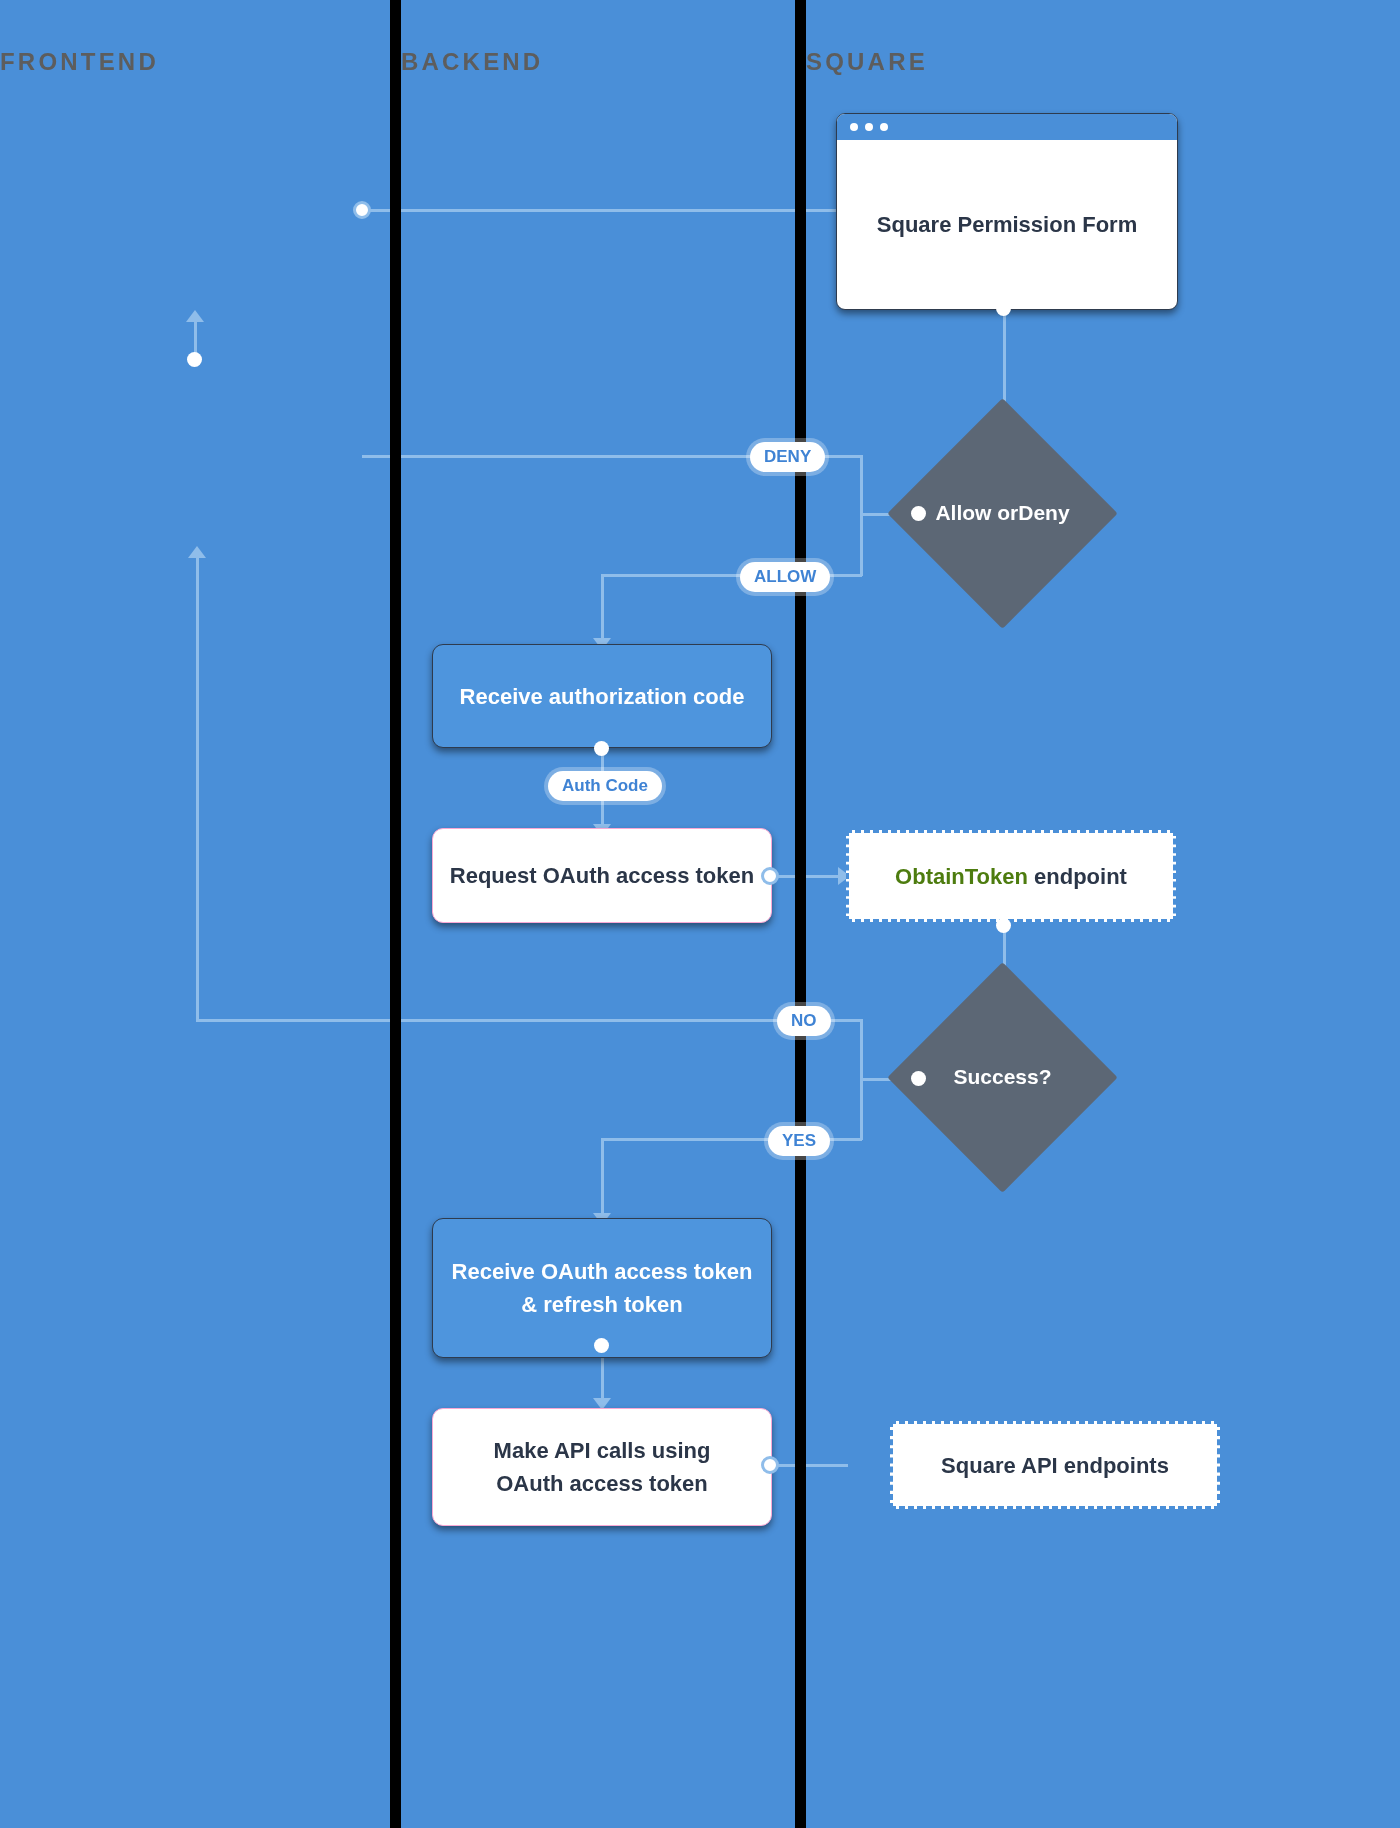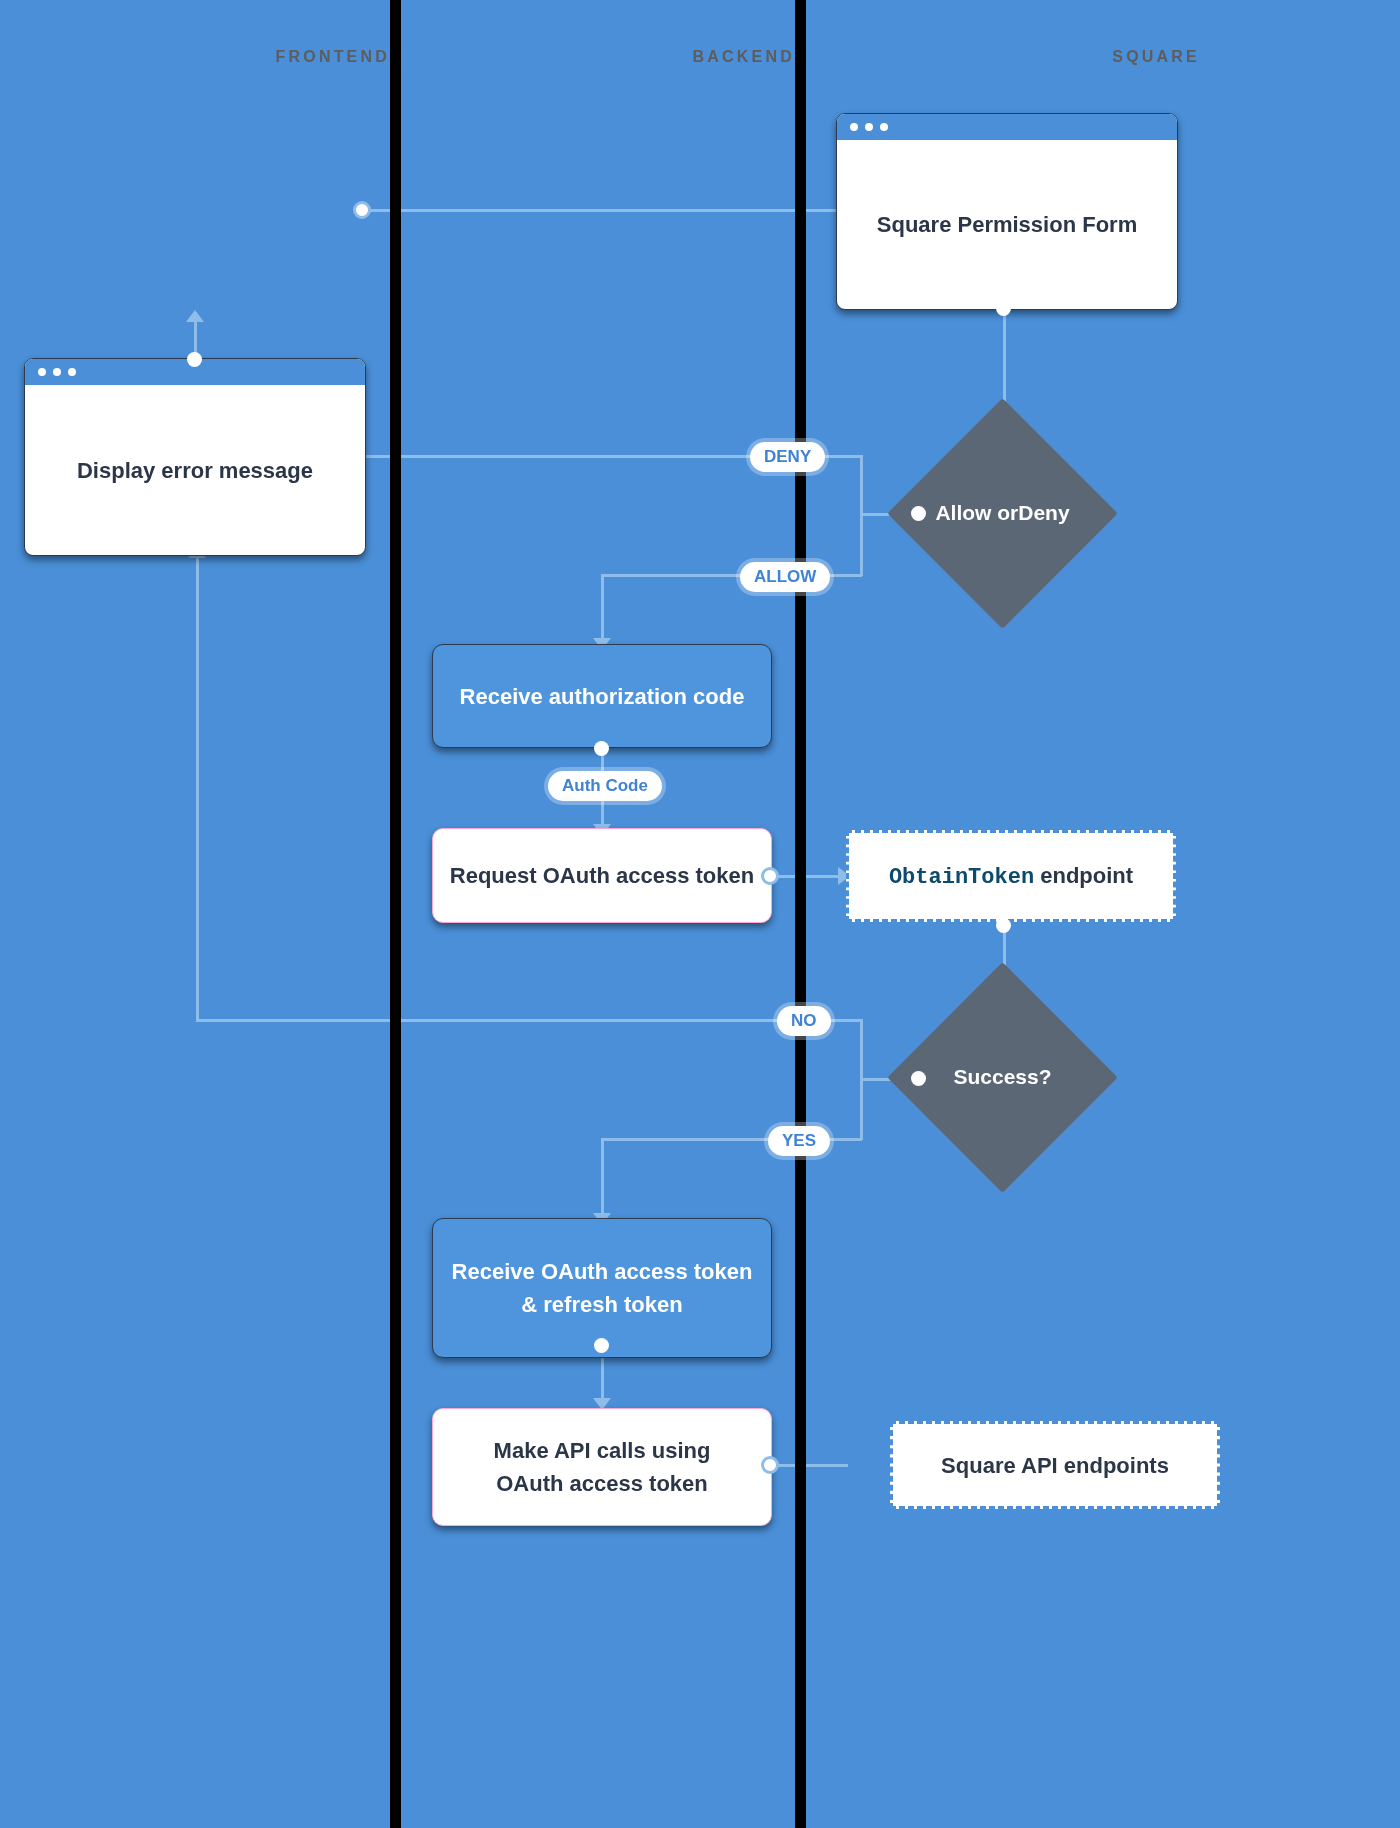--- a/index.html
+++ b/index.html
@@ -1,21 +1,21 @@
 <!DOCTYPE html>
 <html><head>
 <meta charset="utf-8">
 <style>
   html,body{margin:0;padding:0;background:#4a8fd8;}
   body{font-family:"Liberation Sans",sans-serif;}
   #stage{position:relative;width:1400px;height:1828px;background:#4a8fd8;overflow:hidden;}
 
   
   .lane-divider{position:absolute;top:0;bottom:0;width:11px;background:#000;z-index:6;}
-  .lane-title{position:absolute;text-align:right;font-size:16px;font-weight:bold;
+  .lane-title{position:absolute;text-align:left;font-size:24px;font-weight:bold;
     letter-spacing:3.2px;color:#5d5d5d;z-index:4;}
 
   
   .conn{position:absolute;background:#8fbdea;z-index:2;}
   .conn.h{height:3px;}
   .conn.v{width:3px;}
   .dot{position:absolute;width:15px;height:15px;border-radius:50%;background:#ffffff;z-index:7;}
   .dot.ring{background:#ffffff;border:3px solid #8fbdea;box-sizing:border-box;width:18px;height:18px;}
   .arrow-d{position:absolute;width:0;height:0;border-left:9px solid transparent;
     border-right:9px solid transparent;border-top:12px solid #8fbdea;z-index:3;}
@@ -37,21 +37,21 @@
     box-sizing:border-box;}
 
   
   .box{position:absolute;display:flex;align-items:center;justify-content:center;
     text-align:center;font-size:22px;font-weight:bold;line-height:1.5;border-radius:11px;
     z-index:5;padding:2px 16px;box-sizing:border-box;box-shadow:0 4px 7px rgba(0,0,0,.45);}
   .box.white{background:#ffffff;color:#2b3648;border:1px solid #f9a8d4;}
   .box.blue{background:#4e95dd;color:#ffffff;border:1px solid #2e3b4e;}
   .box.dashed{background:#ffffff;color:#2b3648;border:3px dashed #4a8fd8;
     box-shadow:none;border-radius:2px;}
-  .box.dashed .mono{font-family:Liberation Mono, monospace;color:#0c4a6e;font-weight:bold;}
+  .box.dashed .mono{font-family:Liberation Sans, sans-serif;color:#4d7c0f;font-weight:bold;}
 
   
   .diamond{position:absolute;z-index:5;}
   .diamond .shape{position:absolute;inset:0;background:#5c6775;
     transform:rotate(45deg);border-radius:3px;}
   .diamond .dlabel{position:absolute;inset:0;display:flex;align-items:center;
     justify-content:center;text-align:center;color:#ffffff;font-size:21px;
     font-weight:bold;line-height:1.45;z-index:2;}
 </style>
 </head>
@@ -102,30 +102,20 @@
 
   <div class="conn v" style="left:601px;top:1345px;height:62px;"></div>
   <div class="arrow-d" style="left:593px;top:1398px;"></div>
 
   <div class="conn h" style="left:770px;top:1464px;width:78px;"></div>
 
   <div class="conn v" style="left:194px;top:318px;height:42px;"></div>
   <div class="arrow-d" style="left:186px;top:310px;transform:rotate(180deg);"></div>
 
 
-  <div class="win" style="left:24px;top:358px;width:340px;height:196px;">
-    <div class="win-bar">
-      <span class="win-dot"></span>
-      <span class="win-dot"></span>
-      <span class="win-dot"></span>
-    </div>
-    <div class="win-body" style="height:170px;">
-      <span>Display error message</span>
-    </div>
-  </div>
 
   <div class="win" style="left:836px;top:113px;width:340px;height:195px;">
     <div class="win-bar">
       <span class="win-dot"></span>
       <span class="win-dot"></span>
       <span class="win-dot"></span>
     </div>
     <div class="win-body" style="height:169px;">
       <span>Square Permission Form</span>
     </div>

